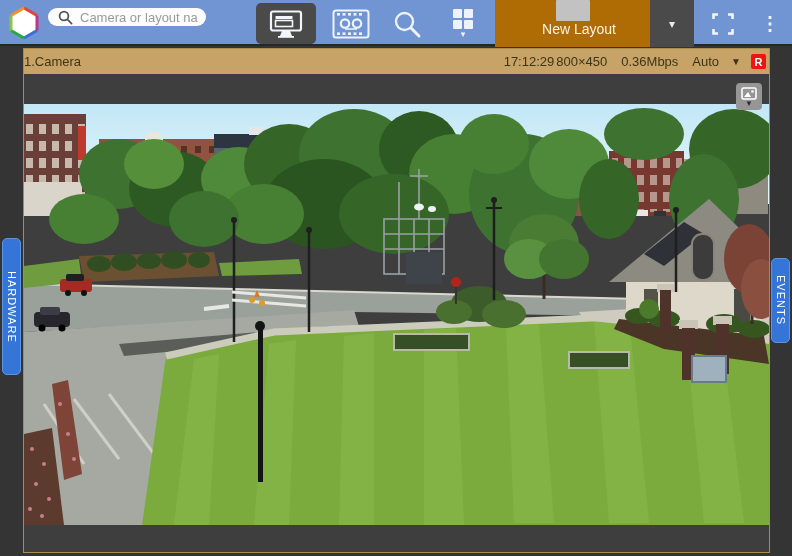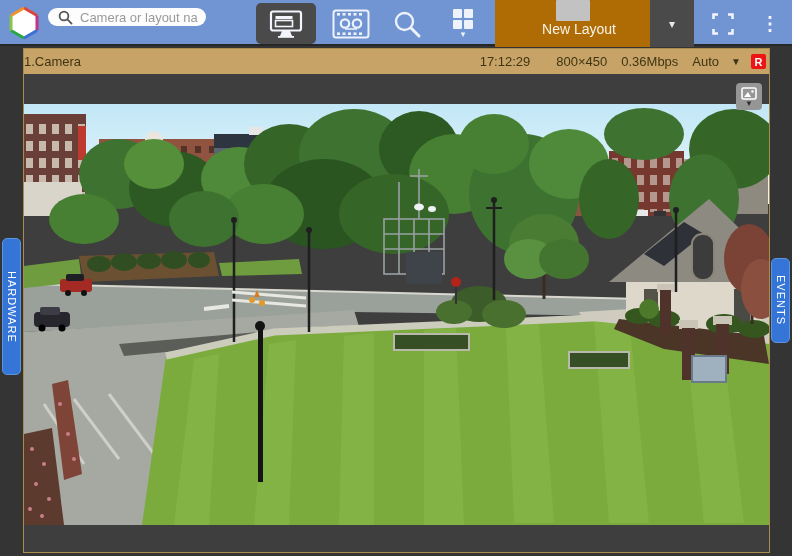--- a/index.html
+++ b/index.html
@@ -29,21 +29,21 @@
   .btn-fullscreen { left:702px; width:42px; }
   .btn-more { left:752px; width:36px; color:#f2f5fc; font-size:19px; font-weight:bold; letter-spacing:0; }
 
   
   .cell { position:absolute; left:23px; top:48px; width:747px; height:505px; border:1px solid #ab8d4b; background:#3e3e3e; }
   .cell-titlebar { position:absolute; left:0; top:0; right:0; height:25px; background:#c7a367; display:flex; align-items:center; color:#3f3513; font-size:13px; }
   .cell-title { flex:1 1 auto; white-space:nowrap; }
   .cell-status { display:flex; align-items:center; white-space:nowrap; padding-right:3px; }
   .cell-status .st { margin-left:14px; }
   .cell-status .st-time { margin-left:0; }
-  .cell-status .st-res { margin-left:26px; }
+  .cell-status .st-res { margin-left:2px; }
   .st-caret { margin:0 10px 0 12px; font-size:10px; color:#3f3513; }
   .rec-badge { width:15px; height:15px; background:#ee1414; color:#fff; font-size:11px; font-weight:bold; display:flex; align-items:center; justify-content:center; border-radius:2px; }
   .video-area { position:absolute; left:0; top:25px; right:0; bottom:0; background:#3e3e3e; overflow:hidden; }
   .video-frame { position:absolute; left:0; top:30px; width:745px; height:421px; }
   .snap-btn { position:absolute; left:712px; top:9px; width:26px; height:27px; background:#969696; border-radius:4px; display:flex; flex-direction:column; align-items:center; justify-content:center; cursor:pointer; }
   .snap-caret { color:#2e2e2e; font-size:8px; line-height:7px; }
 
   
   .side-tab { position:absolute; background:#3575d8; border:1px solid #5c94e0; border-radius:5px; color:#fff; font-size:11px; letter-spacing:1px; display:flex; align-items:center; justify-content:center; writing-mode:vertical-rl; }
   .tab-hardware { left:2px; top:238px; width:19px; height:137px; }

